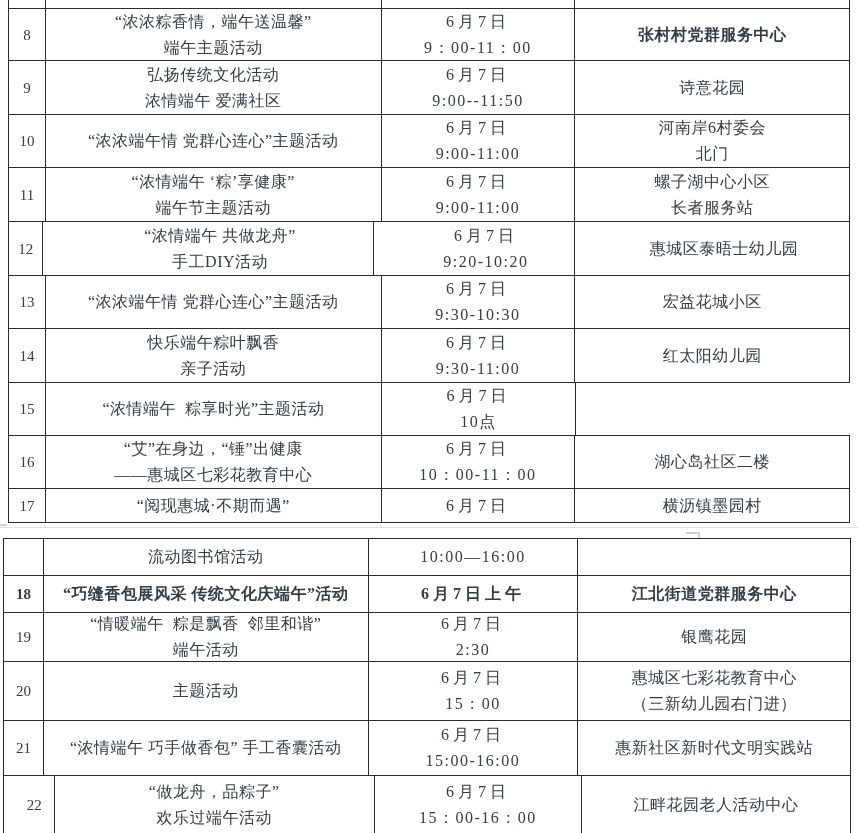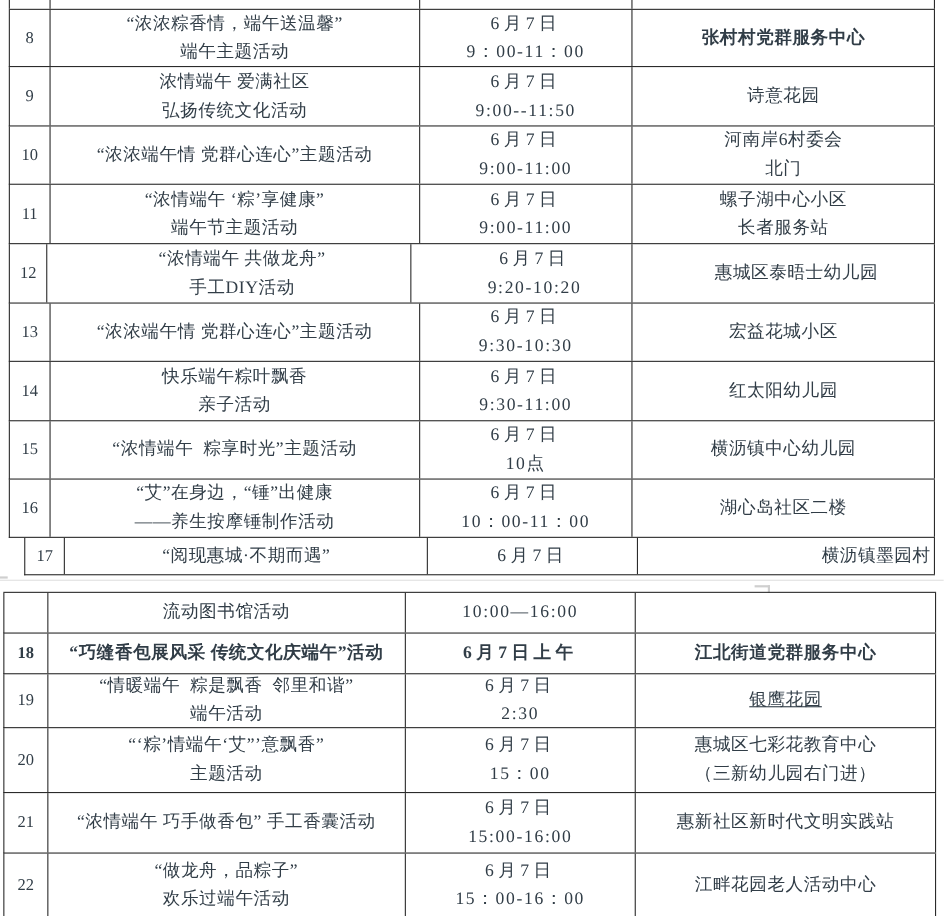--- a/index.html
+++ b/index.html
@@ -51,22 +51,22 @@
         </div>
         <div class="cell c-loc" style="width: 275px; font-weight: bold;">
           <span class="line">张村村党群服务中心</span>
         </div>
       </div>
       <div class="row" style="height: 54px;">
         <div class="cell c-no" style="width: 37px;">
           <span class="line">9</span>
         </div>
         <div class="cell c-act" style="width: 336px;">
+          <span class="line">弘扬传统文化活动</span>
           <span class="line">浓情端午 爱满社区</span>
-          <span class="line">弘扬传统文化活动</span>
         </div>
         <div class="cell c-dt" style="width: 194px;">
           <span class="line date-line">6月7日</span>
           <span class="line">9:00--11:50</span>
         </div>
         <div class="cell c-loc" style="width: 275px;">
           <span class="line">诗意花园</span>
         </div>
       </div>
       <div class="row" style="height: 53px;">
@@ -153,51 +153,48 @@
         <div class="cell c-no" style="width: 37px;">
           <span class="line">15</span>
         </div>
         <div class="cell c-act" style="width: 336px;">
           <span class="line">“浓情端午  粽享时光”主题活动</span>
         </div>
         <div class="cell c-dt" style="width: 194px;">
           <span class="line date-line">6月7日</span>
           <span class="line">10点</span>
         </div>
-        <div class="cell c-loc" style="width: 275px;">
-          <span class="line">横沥镇中心幼儿园</span>
-        </div>
       </div>
       <div class="row" style="height: 53px;">
         <div class="cell c-no" style="width: 37px;">
           <span class="line">16</span>
         </div>
         <div class="cell c-act" style="width: 336px;">
           <span class="line">“艾”在身边，“锤”出健康</span>
-          <span class="line">——养生按摩锤制作活动</span>
+          <span class="line">——惠城区七彩花教育中心</span>
         </div>
         <div class="cell c-dt" style="width: 194px;">
           <span class="line date-line">6月7日</span>
           <span class="line">10：00-11：00</span>
         </div>
         <div class="cell c-loc" style="width: 275px;">
           <span class="line">湖心岛社区二楼</span>
         </div>
       </div>
-      <div class="row" style="height: 34px; margin-left: 14px;">
+      <div class="row" style="height: 34px;">
         <div class="cell c-no" style="width: 37px;">
           <span class="line">17</span>
         </div>
         <div class="cell c-act" style="width: 336px;">
           <span class="line">“阅现惠城·不期而遇”</span>
         </div>
         <div class="cell c-dt" style="width: 194px;">
           <span class="line date-line">6月7日</span>
         </div>
-        <div class="cell c-loc" style="width: 275px; align-items: flex-end;">
+        <div class="cell c-loc" style="width: 275px;">
           <span class="line">横沥镇墨园村</span>
         </div>
       </div>
     </div>
 </div>
 
 <div class="page-break-line" style="top:527px;"></div>
 <div class="pb-mark" style="left:0;top:524px;width:7px;height:2px;"></div>
 <div class="pb-mark" style="left:686px;top:532px;width:14px;height:2px;"></div>
 <div class="pb-mark" style="left:698px;top:532px;width:2px;height:7px;"></div>
@@ -233,30 +230,29 @@
           <span class="line">19</span>
         </div>
         <div class="cell c-act" style="width: 325px;">
           <span class="line">“情暖端午  粽是飘香  邻里和谐”</span>
           <span class="line">端午活动</span>
         </div>
         <div class="cell c-dt" style="width: 210px;">
           <span class="line date-line">6月7日</span>
           <span class="line">2:30</span>
         </div>
-        <div class="cell c-loc" style="width: 273px; text-decoration: underline;">
+        <div class="cell c-loc" style="width: 273px;">
           <span class="line">银鹰花园</span>
         </div>
       </div>
       <div class="row" style="height: 59px;">
         <div class="cell c-no" style="width: 40px;">
           <span class="line">20</span>
         </div>
         <div class="cell c-act" style="width: 325px;">
-          <span class="line">“‘粽’情端午‘艾”’意飘香”</span>
           <span class="line">主题活动</span>
         </div>
         <div class="cell c-dt" style="width: 210px;">
           <span class="line date-line">6月7日</span>
           <span class="line">15：00</span>
         </div>
         <div class="cell c-loc" style="width: 273px;">
           <span class="line">惠城区七彩花教育中心</span>
           <span class="line">（三新幼儿园右门进）</span>
         </div>
@@ -269,21 +265,21 @@
           <span class="line">“浓情端午 巧手做香包” 手工香囊活动</span>
         </div>
         <div class="cell c-dt" style="width: 210px;">
           <span class="line date-line">6月7日</span>
           <span class="line">15:00-16:00</span>
         </div>
         <div class="cell c-loc" style="width: 273px;">
           <span class="line">惠新社区新时代文明实践站</span>
         </div>
       </div>
-      <div class="row" style="height: 58px;">
+      <div class="row" style="height: 58px; padding-left: 11px;">
         <div class="cell c-no" style="width: 40px;">
           <span class="line">22</span>
         </div>
         <div class="cell c-act" style="width: 325px;">
           <span class="line">“做龙舟，品粽子”</span>
           <span class="line">欢乐过端午活动</span>
         </div>
         <div class="cell c-dt" style="width: 210px;">
           <span class="line date-line">6月7日</span>
           <span class="line">15：00-16：00</span>

